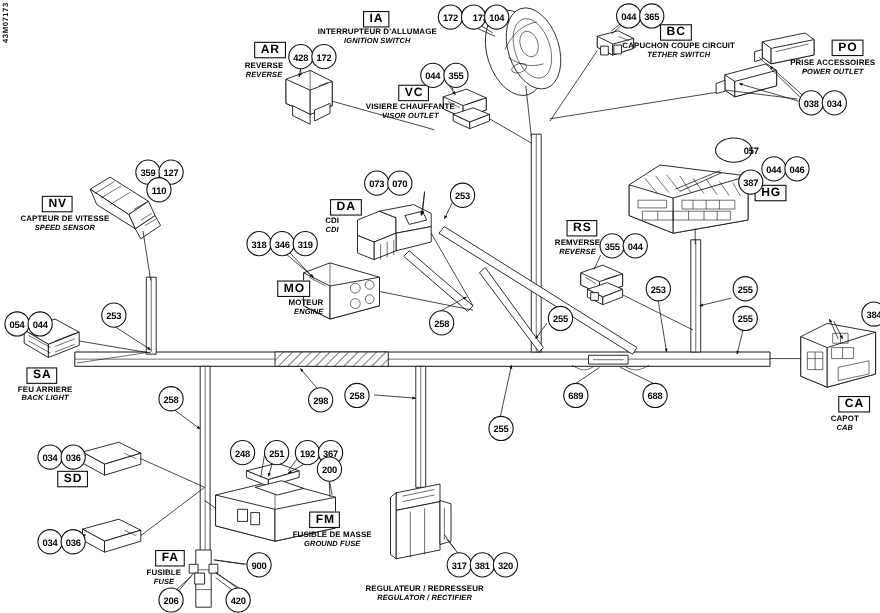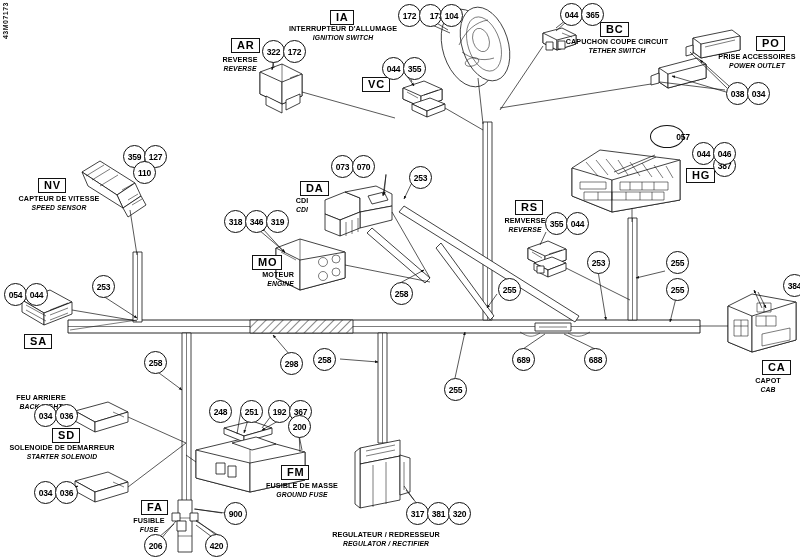--- a/index.html
+++ b/index.html
@@ -432,20 +432,24 @@
   <div class="codebox" style="left:762px;top:360px;">CA</div>
 
   <div class="cap" style="left:248px;top:25px;width:190px;">
     <span class="fr">INTERRUPTEUR D'ALLUMAGE</span>
     <span class="en">IGNITION SWITCH</span>
   </div>
   <div class="cap" style="left:200px;top:56px;width:80px;">
     <span class="fr">REVERSE</span>
     <span class="en">REVERSE</span>
   </div>
+  <div class="cap" style="left:313px;top:93px;width:120px;">
+    <span class="fr">VISIERE CHAUFFANTE</span>
+    <span class="en">VISOR OUTLET</span>
+  </div>
   <div class="cap" style="left:552px;top:38px;width:130px;">
     <span class="fr">CAPUCHON COUPE CIRCUIT</span>
     <span class="en">TETHER SWITCH</span>
   </div>
   <div class="cap" style="left:714px;top:53px;width:86px;">
     <span class="fr">PRISE ACCESSOIRES</span>
     <span class="en">POWER OUTLET</span>
   </div>
   <div class="cap" style="left:0px;top:195px;width:118px;">
     <span class="fr">CAPTEUR DE VITESSE</span>
@@ -456,27 +460,23 @@
     <span class="en">CDI</span>
   </div>
   <div class="cap" style="left:232px;top:271px;width:62px;text-align:right;">
     <span class="fr">MOTEUR</span>
     <span class="en">ENGINE</span>
   </div>
   <div class="cap" style="left:494px;top:217px;width:62px;">
     <span class="fr">REMVERSE</span>
     <span class="en">REVERSE</span>
   </div>
-  <div class="cap" style="left:2px;top:350px;width:78px;margin-top:44px;">
+  <div class="cap" style="left:2px;top:350px;width:78px;">
     <span class="fr">FEU ARRIERE</span>
     <span class="en">BACK LIGHT</span>
-  </div>
-  <div class="cap" style="left:0px;top:444px;width:124px;">
-    <span class="fr">SOLENOIDE DE DEMARREUR</span>
-    <span class="en">STARTER SOLENOID</span>
   </div>
   <div class="cap" style="left:125px;top:517px;width:48px;">
     <span class="fr">FUSIBLE</span>
     <span class="en">FUSE</span>
   </div>
   <div class="cap" style="left:316px;top:531px;width:140px;">
     <span class="fr">REGULATEUR / REDRESSEUR</span>
     <span class="en">REGULATOR / RECTIFIER</span>
   </div>
   <div class="cap" style="left:246px;top:482px;width:112px;">
@@ -485,34 +485,34 @@
   </div>
   <div class="cap" style="left:742px;top:377px;width:52px;">
     <span class="fr">CAPOT</span>
     <span class="en">CAB</span>
   </div>
 
   <div class="bub" style="left:398px;top:4px;">172</div>
   <div class="bub" style="left:419px;top:4px;padding-left:12px;">173</div>
   <div class="bub" style="left:440px;top:4px;">104</div>
 
-  <div class="bub" style="left:262px;top:40px;">322</div>
+  <div class="bub" style="left:262px;top:40px;">428</div>
   <div class="bub" style="left:283px;top:40px;">172</div>
 
   <div class="bub" style="left:382px;top:57px;">044</div>
   <div class="bub" style="left:403px;top:57px;">355</div>
 
   <div class="bub" style="left:560px;top:3px;">044</div>
   <div class="bub" style="left:581px;top:3px;">365</div>
 
   <div class="bub" style="left:726px;top:82px;">038</div>
   <div class="bub" style="left:747px;top:82px;">034</div>
 
   <div class="bub" style="left:650px;top:125px;padding-left:32px;">057</div>
-  <div class="bub" style="left:671px;top:154px;margin-left:42px;">387</div>
+  <div class="bub" style="left:671px;top:154px;">387</div>
   <div class="bub" style="left:692px;top:142px;">044</div>
   <div class="bub" style="left:713px;top:142px;">046</div>
 
   <div class="bub" style="left:123px;top:145px;">359</div>
   <div class="bub" style="left:144px;top:145px;">127</div>
   <div class="bub" style="left:133px;top:161px;">110</div>
 
   <div class="bub" style="left:331px;top:155px;">073</div>
   <div class="bub" style="left:352px;top:155px;">070</div>
 

